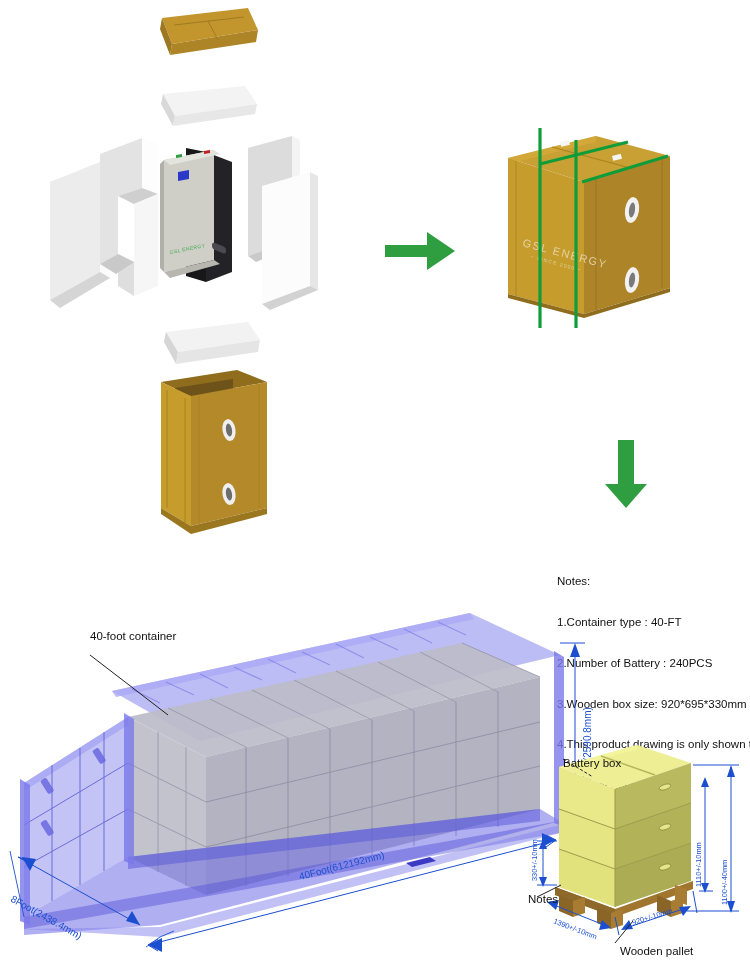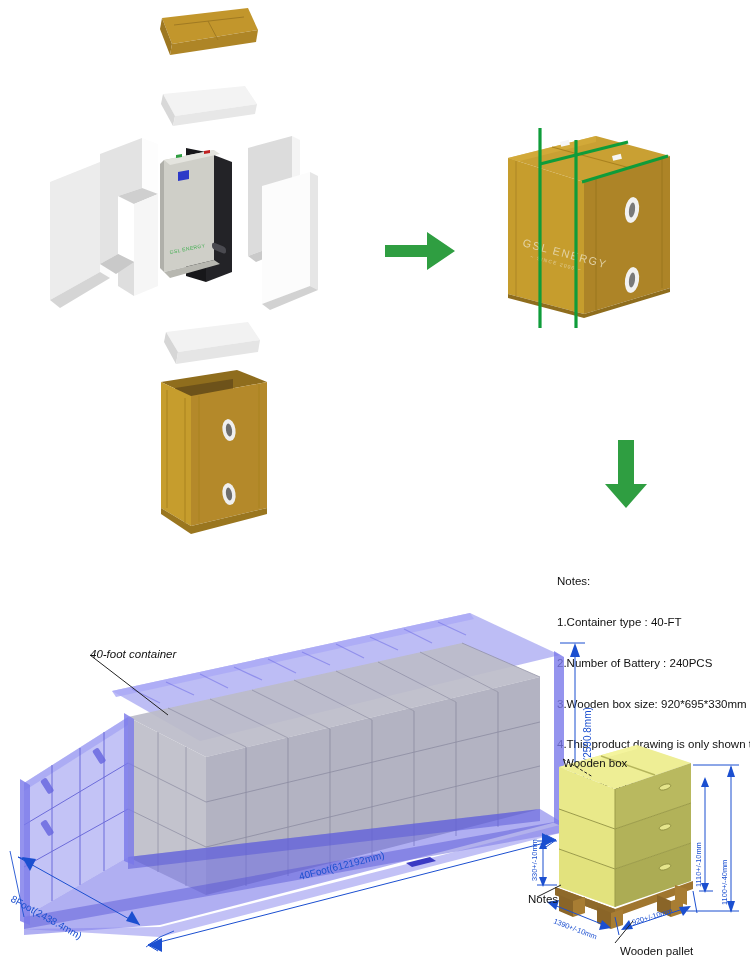--- a/index.html
+++ b/index.html
@@ -362,21 +362,21 @@
         <line x1="560" y1="204" x2="585" y2="204"></line>
       </g>
       <polygon points="575,48 570,62 580,62" fill="#1b4fd0"></polygon>
       <polygon points="575,208 570,194 580,194" fill="#1b4fd0"></polygon>
       <text x="591" y="200" font-size="10" fill="#1b4fd0" transform="rotate(-90 591 200)">8.5Foot(2590.8mm)</text>
 
       <polyline points="90,60 168,120" fill="none" stroke="#222" stroke-width="1"></polyline>
     </svg>
   </div>
 
-  <div class="callout-label" style="left:90px; top:648px;font-style:italic;">40-foot container</div>
+  <div class="callout-label" style="left:90px; top:630px;">40-foot container</div>
 
   <div id="pallet-detail">
     <svg width="235" height="222" viewBox="0 0 235 222">
 
       <polygon points="44,22 122,0 176,18 100,44" fill="#eeee95"></polygon>
       <polygon points="44,22 122,0 122,4 44,26" fill="#f5f59f" opacity=".8"></polygon>
 
       <polygon points="44,22 100,44 100,84 44,64" fill="#e9e98a"></polygon>
       <polygon points="44,64 100,84 100,124 44,104" fill="#e5e583"></polygon>
       <polygon points="44,104 100,124 100,162 44,142" fill="#e2e27d"></polygon>
@@ -453,17 +453,17 @@
       <polygon points="106,185 118,184 114,175" fill="#1b4fd0"></polygon>
       <polygon points="176,161 164,162 168,171" fill="#1b4fd0"></polygon>
       <text x="118" y="180" font-size="7.4" fill="#1b4fd0" transform="rotate(-17 118 180)">920+/-10mm</text>
 
       <polyline points="22,152 46,140" fill="none" stroke="#222" stroke-width="1"></polyline>
       <polyline points="100,198 118,176" fill="none" stroke="#222" stroke-width="1"></polyline>
       <polyline points="48,14 78,32" fill="none" stroke="#222" stroke-width="1" stroke-dasharray="3 2"></polyline>
     </svg>
   </div>
 
-  <div class="callout-label" style="left:563px; top:757px;">Wooden box</div>
+  <div class="callout-label" style="left:563px; top:757px;">Battery box</div>
   <div class="callout-label" style="left:528px; top:893px;">Notes</div>
   <div class="callout-label" style="left:620px; top:945px;">Wooden pallet</div>
 
 </div>
 
 </body></html>

